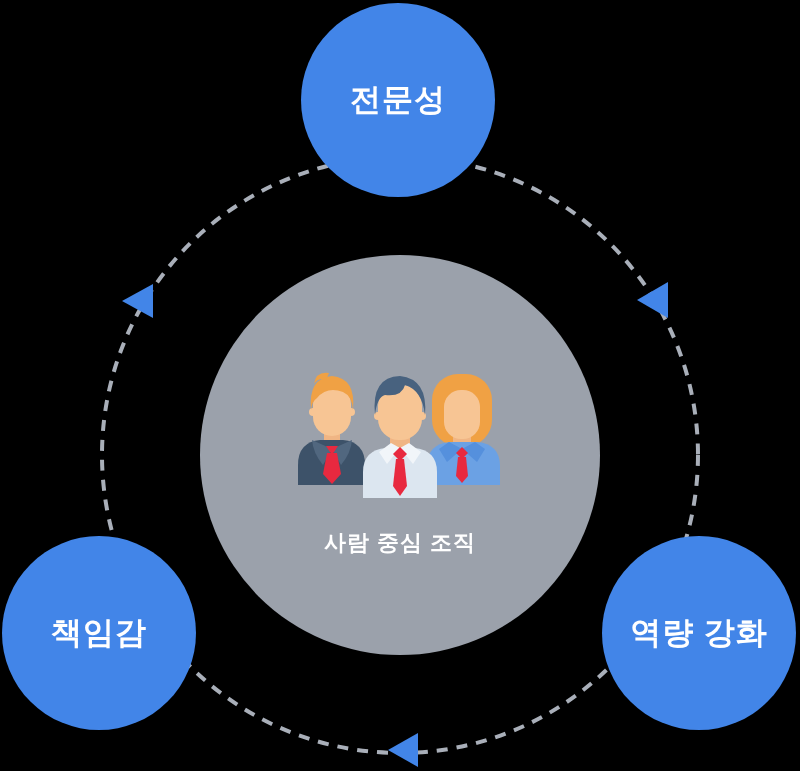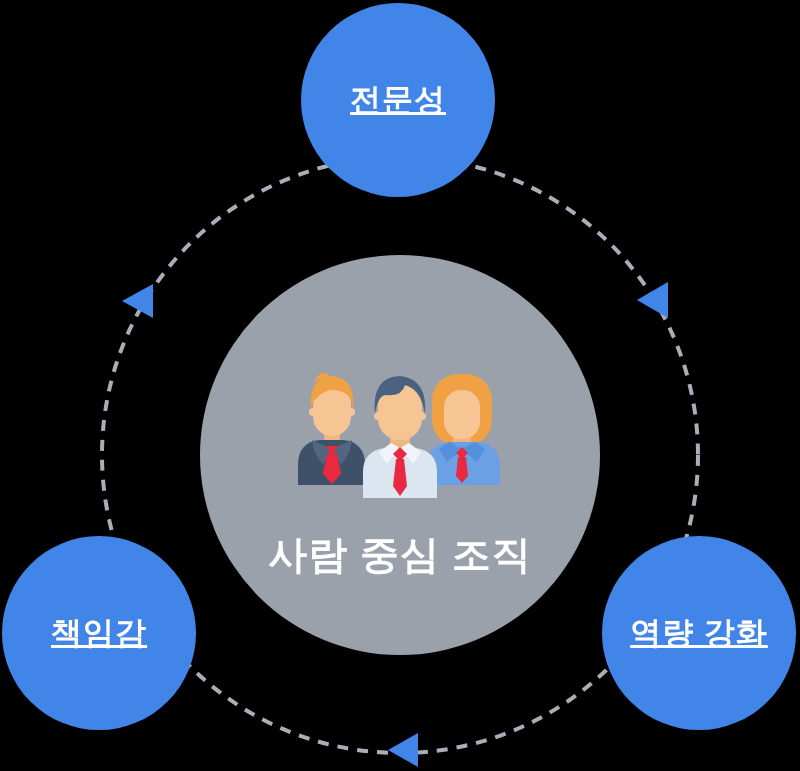--- a/index.html
+++ b/index.html
@@ -42,35 +42,34 @@
   }
   .node-top { left: 301px; top: 3px; }
   .node-bl  { left: 2px;   top: 536px; }
   .node-br  { left: 602px; top: 536px; text-align: center; }
   .node-label {
     color: #ffffff;
     font-size: 31px;
     font-weight: 700;
     letter-spacing: 1px;
     white-space: nowrap;
-    text-decoration: underline;
   }
   .people {
     position: absolute;
     left: 98px;
     top: 115px;
   }
   .center-label {
     position: absolute;
     top: 273px;
     left: 0;
     width: 100%;
     text-align: center;
     color: #ffffff;
-    font-size: 39px;
+    font-size: 22px;
     font-weight: 700;
     letter-spacing: 1px;
     white-space: nowrap;
   }
 </style>
 </head>
 <body style="background-color: rgb(0, 0, 0);">
 
 <div class="stage">
 

